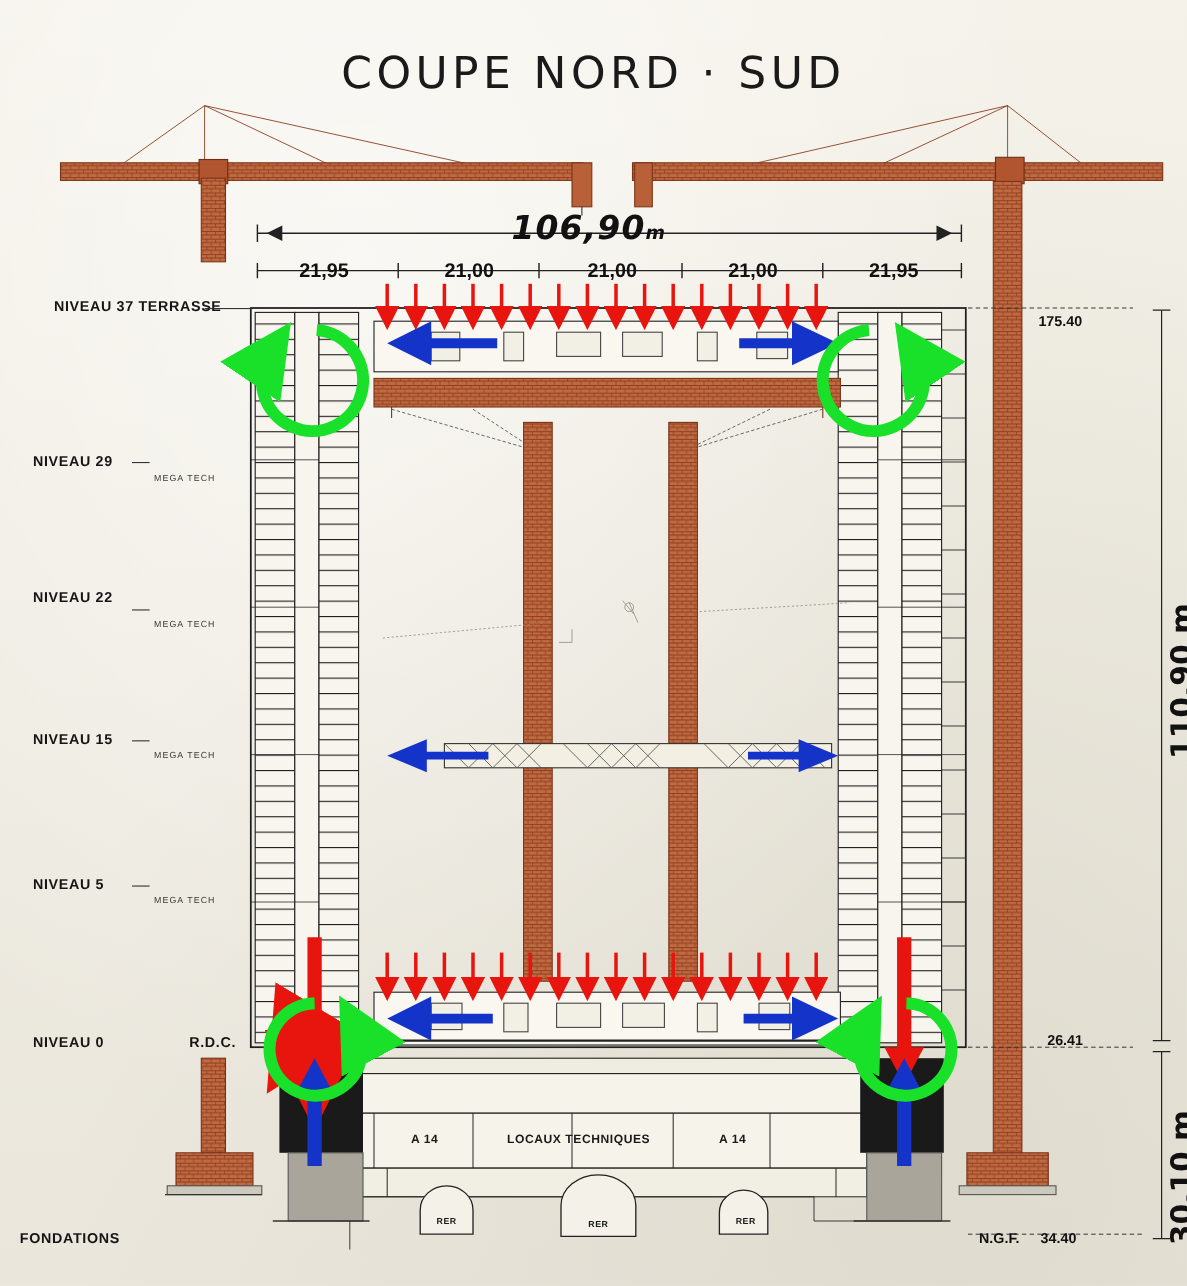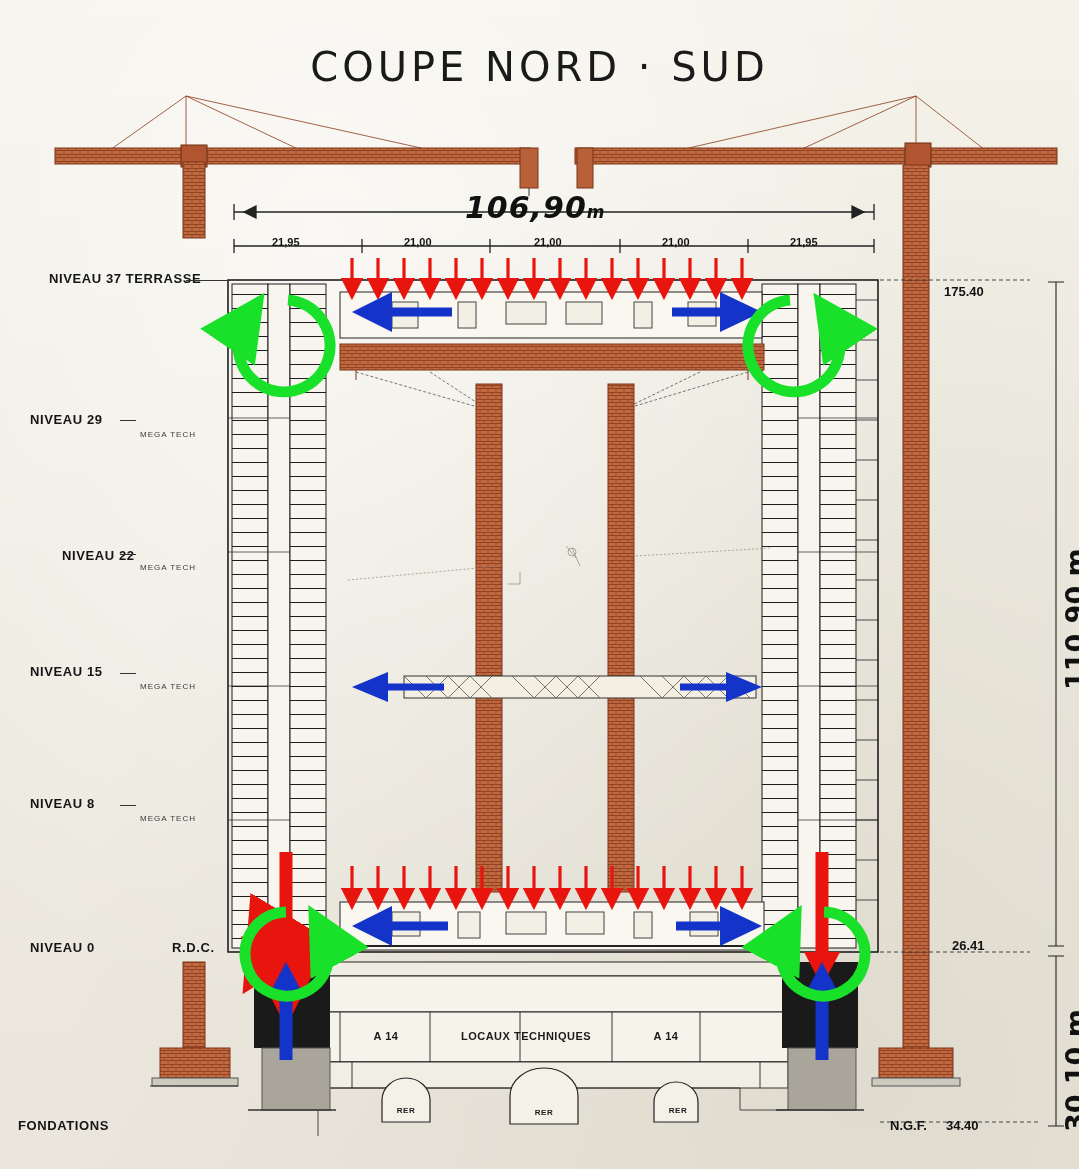--- a/index.html
+++ b/index.html
@@ -47,21 +47,21 @@
     color: #151515;
     white-space: nowrap;
   }
   .mega-tech {
     font-size: 8px;
     letter-spacing: 1px;
     color: #3a3a3a;
     white-space: nowrap;
   }
   .dim-small {
-    font-size: 11px;
+    font-size: 18px;
     font-weight: 700;
     color: #111;
     white-space: nowrap;
   }
   .right-label {
     font-size: 13px;
     font-weight: 700;
     color: #111;
     white-space: nowrap;
   }
@@ -277,25 +277,25 @@
   </div>
   <div class="abs dim-small" style="left:272px;top:236px;">21,95</div>
   <div class="abs dim-small" style="left:404px;top:236px;">21,00</div>
   <div class="abs dim-small" style="left:534px;top:236px;">21,00</div>
   <div class="abs dim-small" style="left:662px;top:236px;">21,00</div>
   <div class="abs dim-small" style="left:790px;top:236px;">21,95</div>
 
   <div class="abs level-label" style="left:30px;top:271px;margin-left:19px;">NIVEAU 37 TERRASSE</div>
   <div class="abs level-label" style="left:30px;top:412px;">NIVEAU 29</div>
   <div class="abs mega-tech" style="left:140px;top:430px;">MEGA TECH</div>
-  <div class="abs level-label" style="left:30px;top:548px;margin-left:32px;">NIVEAU 22</div>
+  <div class="abs level-label" style="left:30px;top:535px;">NIVEAU 22</div>
   <div class="abs mega-tech" style="left:140px;top:563px;">MEGA TECH</div>
   <div class="abs level-label" style="left:30px;top:664px;">NIVEAU 15</div>
   <div class="abs mega-tech" style="left:140px;top:682px;">MEGA TECH</div>
-  <div class="abs level-label" style="left:30px;top:796px;">NIVEAU 8</div>
+  <div class="abs level-label" style="left:30px;top:796px;">NIVEAU 5</div>
   <div class="abs mega-tech" style="left:140px;top:814px;">MEGA TECH</div>
   <div class="abs level-label" style="left:30px;top:940px;">NIVEAU 0</div>
   <div class="abs level-label" style="left:140px;top:940px;padding-left:32px;">R.D.C.</div>
   <div class="abs level-label" style="left:18px;top:1118px;text-align:center;">FONDATIONS</div>
 
   <div class="abs leader" style="left:186px;top:280px;width:44px;"></div>
   <div class="abs leader" style="left:120px;top:420px;width:16px;"></div>
   <div class="abs leader" style="left:120px;top:554px;width:16px;"></div>
   <div class="abs leader" style="left:120px;top:673px;width:16px;"></div>
   <div class="abs leader" style="left:120px;top:805px;width:16px;"></div>

